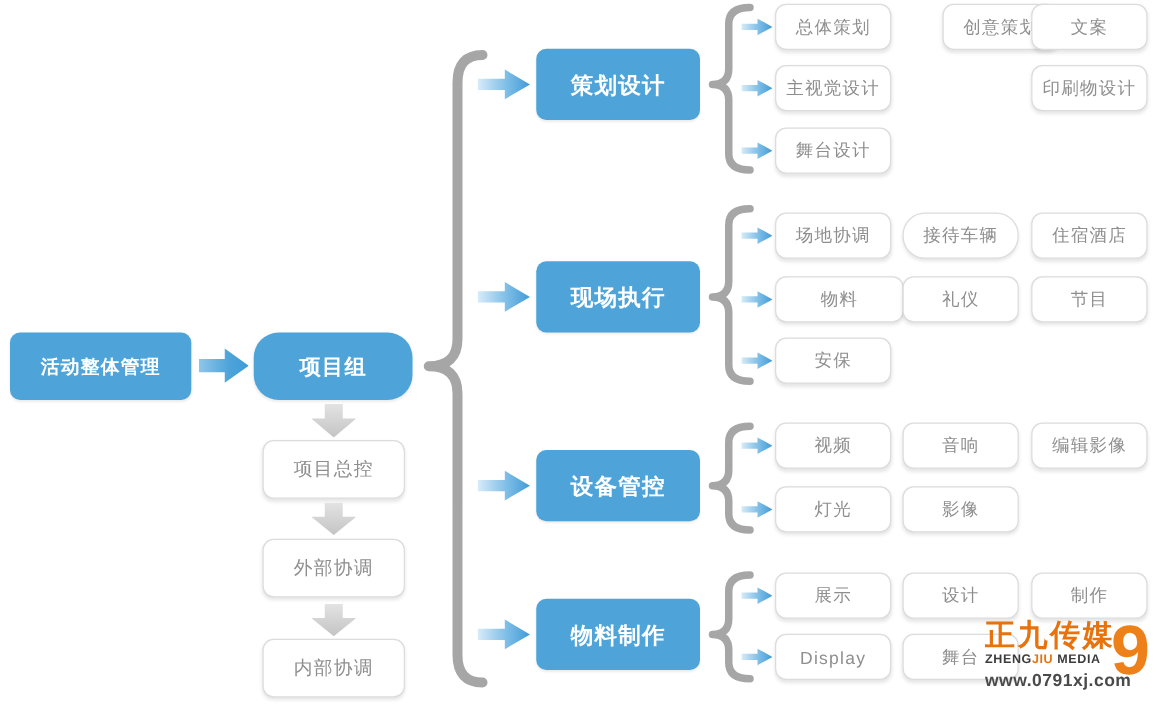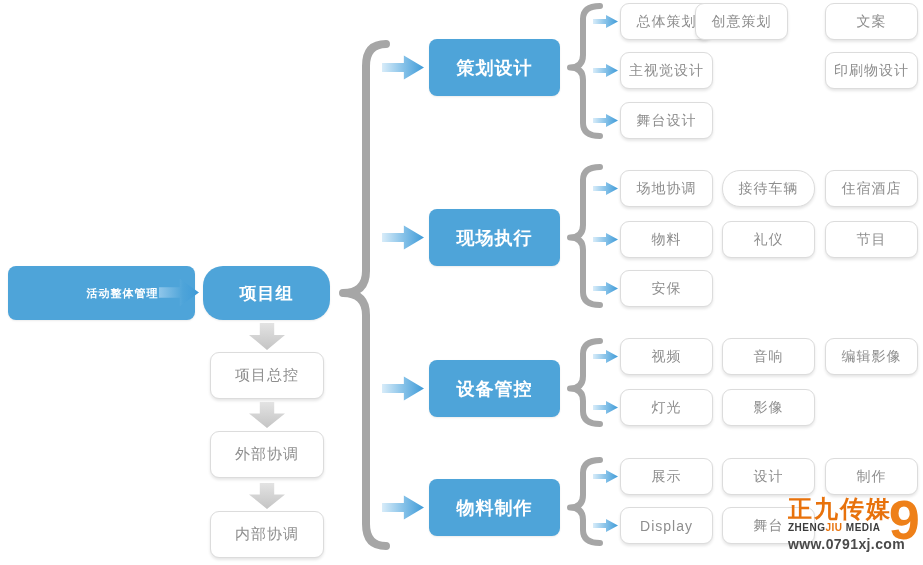--- a/index.html
+++ b/index.html
@@ -9,21 +9,21 @@
 
   .blue-box{
     background:#4EA4D9;
     border-radius:8px;
     color:#ffffff;
     font-weight:bold;
     display:flex;align-items:center;justify-content:center;
     letter-spacing:1px;
     box-shadow:0 1px 2px rgba(0,0,0,0.08);
   }
-  .blue-box.root{font-size:11px;padding-left:42px;}
+  .blue-box.root{font-size:15px;}
   .blue-box.hub{font-size:17px;border-radius:20px;}
   .blue-box.group{font-size:18px;}
 
   .leaf{
     background:#ffffff;
     border:1px solid #DCDCDC;
     border-radius:9px;
     box-shadow:0 2px 3px rgba(0,0,0,0.10);
     color:#8E8E8E;
     font-size:14px;
@@ -83,40 +83,40 @@
   <div class="abs leaf chain" style="left:210px;top:431px;width:114px;height:47px;">外部协调</div>
 
   <div class="abs arrow-d" style="left:249px;top:483px;width:36px;height:26px;"></div>
   <div class="abs leaf chain" style="left:210px;top:511px;width:114px;height:47px;">内部协调</div>
 
   <div class="abs arrow-r" style="left:382px;top:54px;width:42px;height:27px;"></div>
   <div class="abs blue-box group" style="left:429px;top:39px;width:131px;height:57px;">策划设计</div>
 
   <div class="abs arrow-r" style="left:593px;top:14px;width:25px;height:15px;"></div>
   <div class="abs leaf" style="left:620px;top:3px;width:93px;height:37px;">总体策划</div>
-  <div class="abs leaf" style="left:695px;top:3px;width:93px;height:37px;text-align:right;">创意策划</div>
+  <div class="abs leaf" style="left:754px;top:3px;width:93px;height:37px;text-align:right;">创意策划</div>
   <div class="abs leaf" style="left:825px;top:3px;width:93px;height:37px;">文案</div>
 
   <div class="abs arrow-r" style="left:593px;top:63px;width:25px;height:15px;"></div>
   <div class="abs leaf" style="left:620px;top:52px;width:93px;height:37px;">主视觉设计</div>
   <div class="abs leaf" style="left:825px;top:52px;width:93px;height:37px;">印刷物设计</div>
 
   <div class="abs arrow-r" style="left:593px;top:113px;width:25px;height:15px;"></div>
   <div class="abs leaf" style="left:620px;top:102px;width:93px;height:37px;">舞台设计</div>
 
   <div class="abs arrow-r" style="left:382px;top:224px;width:42px;height:27px;"></div>
   <div class="abs blue-box group" style="left:429px;top:209px;width:131px;height:57px;">现场执行</div>
 
   <div class="abs arrow-r" style="left:593px;top:181px;width:25px;height:15px;"></div>
   <div class="abs leaf" style="left:620px;top:170px;width:93px;height:37px;">场地协调</div>
   <div class="abs leaf" style="left:722px;top:170px;width:93px;height:37px;border-radius:18px;">接待车辆</div>
   <div class="abs leaf" style="left:825px;top:170px;width:93px;height:37px;">住宿酒店</div>
 
   <div class="abs arrow-r" style="left:593px;top:232px;width:25px;height:15px;"></div>
-  <div class="abs leaf" style="left:620px;top:221px;width:93px;height:37px;">物料</div>
+  <div class="abs leaf" style="left:620px;top:221px;width:103px;height:37px;">物料</div>
   <div class="abs leaf" style="left:722px;top:221px;width:93px;height:37px;">礼仪</div>
   <div class="abs leaf" style="left:825px;top:221px;width:93px;height:37px;">节目</div>
 
   <div class="abs arrow-r" style="left:593px;top:281px;width:25px;height:15px;"></div>
   <div class="abs leaf" style="left:620px;top:270px;width:93px;height:37px;">安保</div>
 
   <div class="abs arrow-r" style="left:382px;top:375px;width:42px;height:27px;"></div>
   <div class="abs blue-box group" style="left:429px;top:360px;width:131px;height:57px;">设备管控</div>
 
   <div class="abs arrow-r" style="left:593px;top:349px;width:25px;height:15px;"></div>

